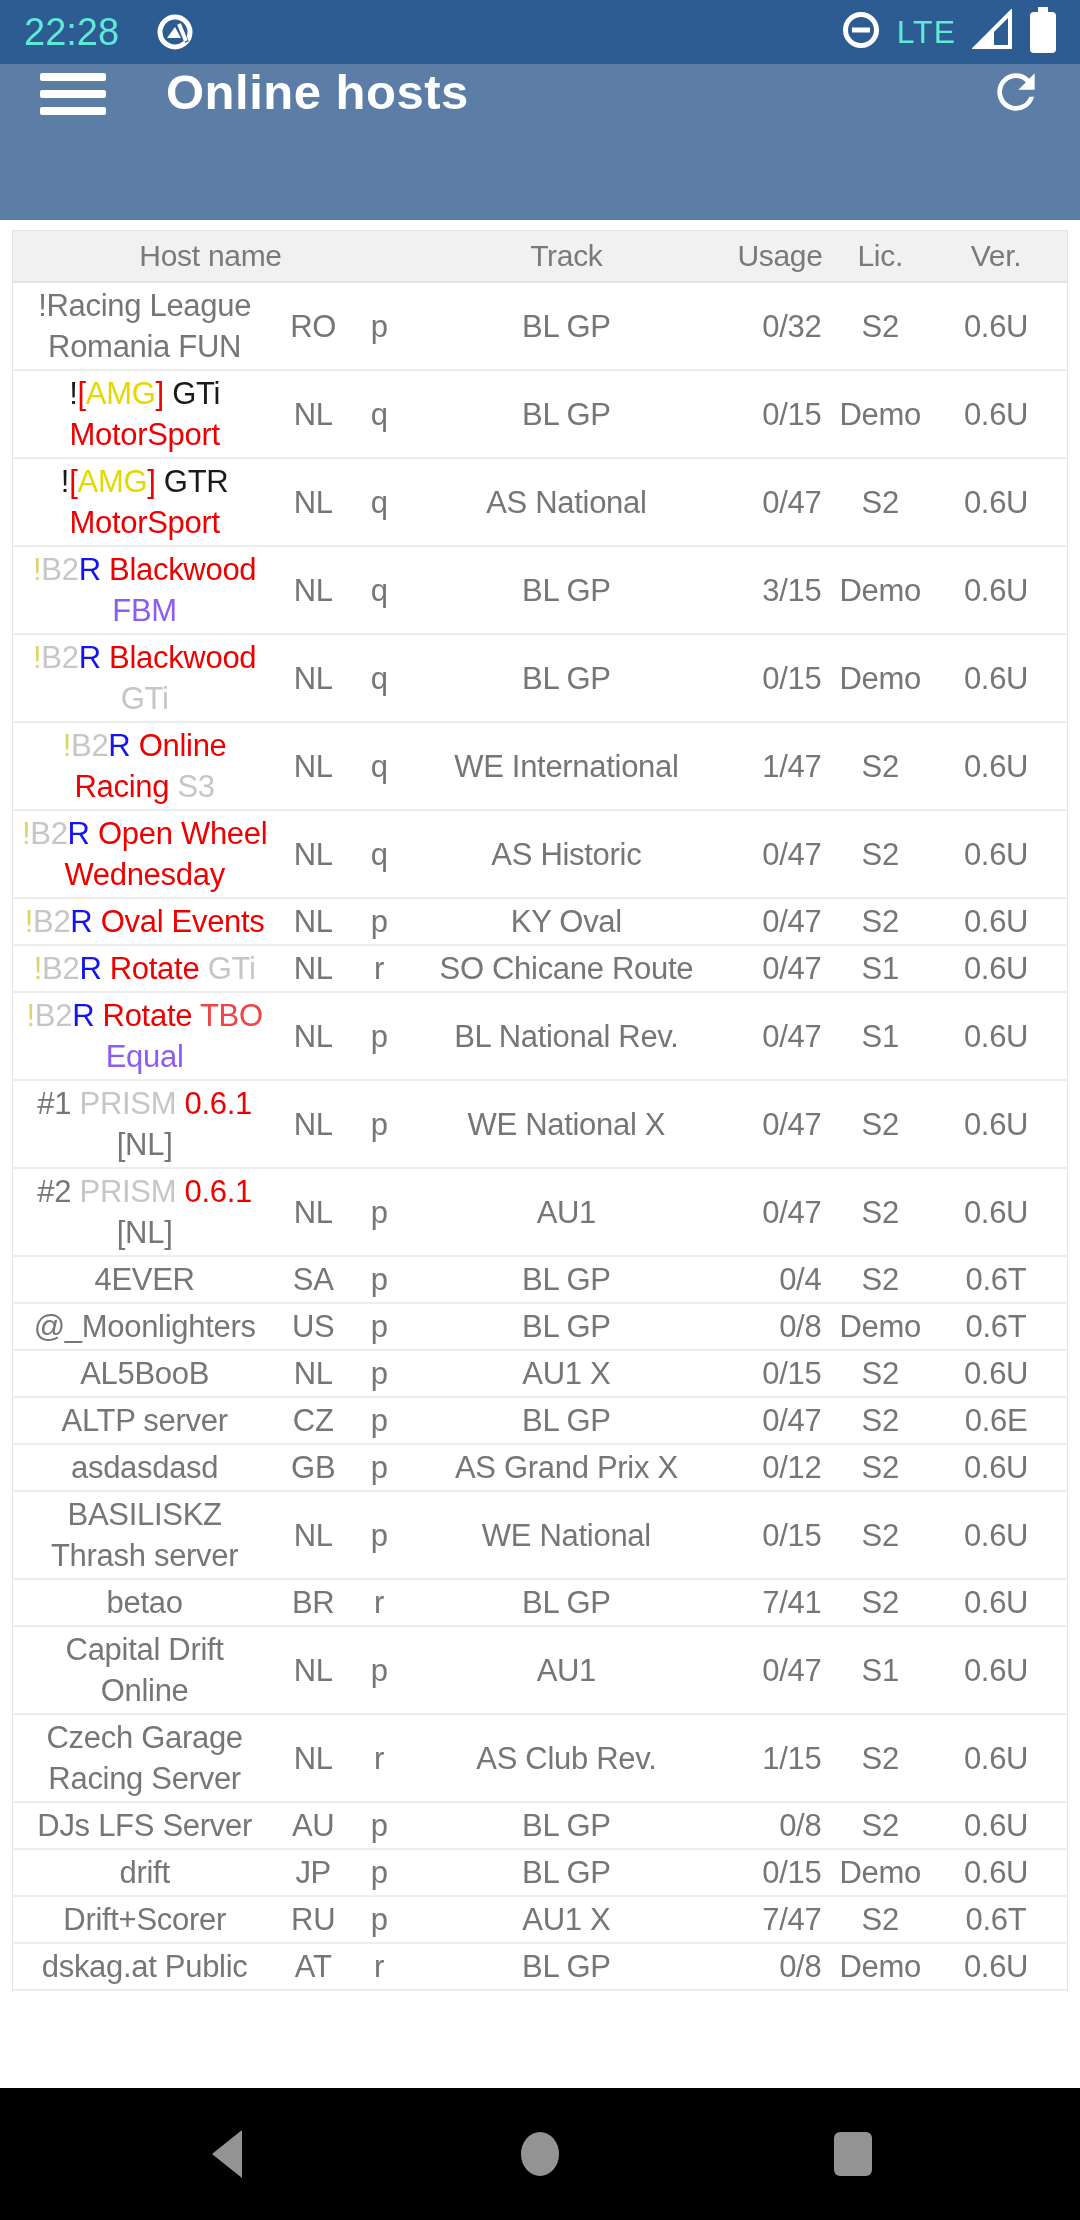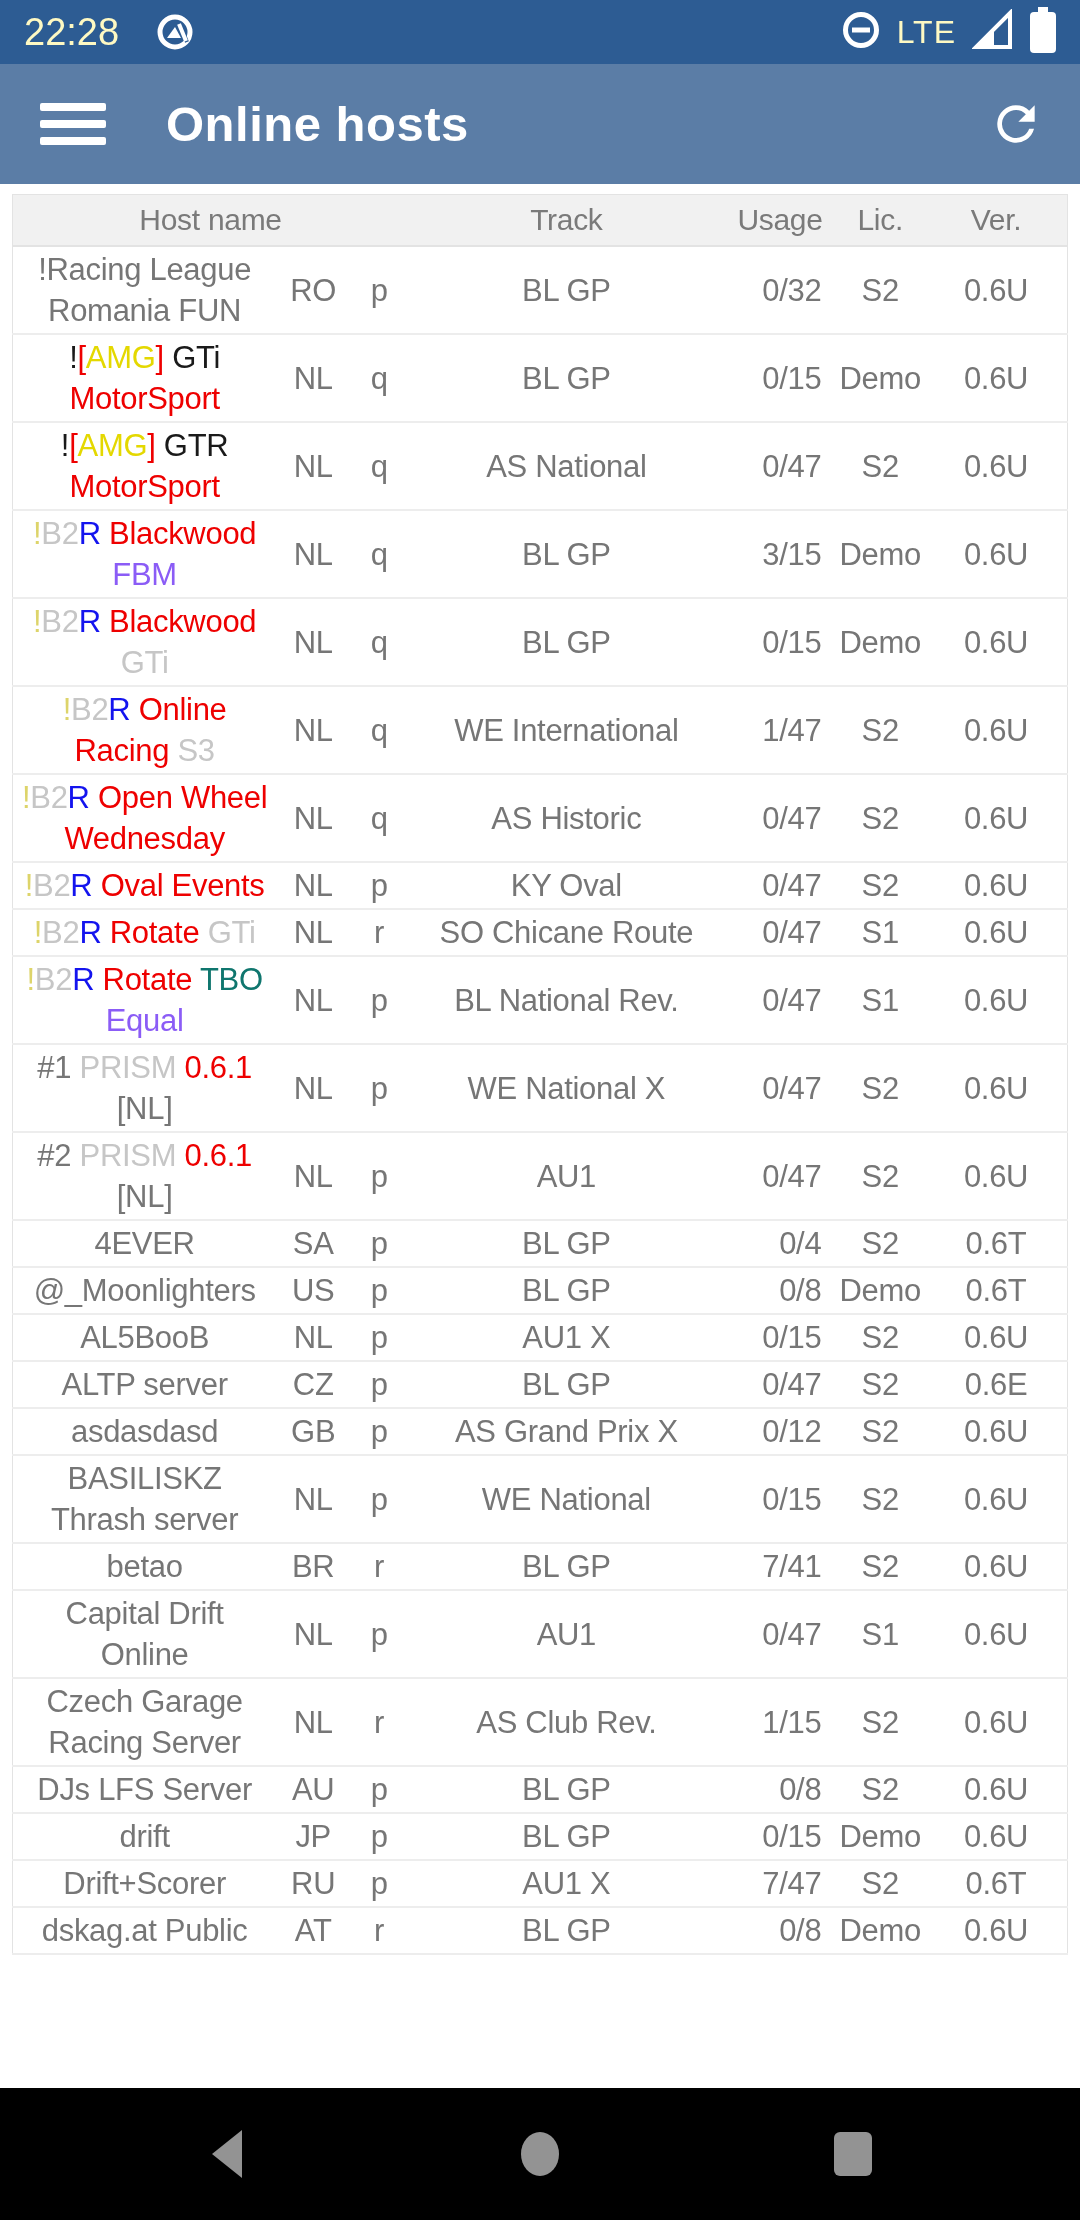--- a/index.html
+++ b/index.html
@@ -1,28 +1,28 @@
 <!DOCTYPE html>
 <html><head>
 <meta charset="utf-8">
 <style>
   html,body{margin:0;padding:0;width:1080px;height:2220px;overflow:hidden;background:#ffffff;
     font-family:"Liberation Sans", sans-serif;}
   .screen{position:relative;width:1080px;height:2220px;overflow:hidden;}
 
   
-  .status-bar{height:64px;background:#2d5c93;color:#fef9c3;display:flex;align-items:center;
+  .status-bar{height:64px;background:#2d5c93;color:#5eead4;display:flex;align-items:center;
     padding:0 24px;box-sizing:border-box;}
   .clock{font-size:38px;letter-spacing:0;}
   .notif-ic{margin-left:36px;display:flex;align-items:center;}
   .sb-right{margin-left:auto;display:flex;align-items:center;gap:16px;}
   .lte{font-size:32px;letter-spacing:1px;}
 
   
-  .app-bar{height:120px;background:#5b7da6;display:flex;align-items:center;}
+  .app-bar{height:156px;background:#5b7da6;display:flex;align-items:flex-start;}
   .hamburger{width:66px;margin-left:40px;cursor:pointer;}
   .hamburger div{height:8px;background:#fff;border-radius:2px;margin:9px 0;}
   .app-title{color:#fff;font-size:49px;font-weight:bold;margin-left:60px;letter-spacing:.5px;}
   .refresh-btn{margin-left:auto;margin-right:36px;display:flex;align-items:center;cursor:pointer;}
 
   
   .tbl-wrap{margin:10px 12px 0 12px;}
   table{width:100%;border-collapse:collapse;border:1px solid #e3e3e3;table-layout:fixed;
     letter-spacing:-0.3px;}
   th{background:#f1f1f1;color:#7a7a7a;font-weight:400;font-size:30px;padding:8px 0;
@@ -186,21 +186,21 @@
           <tr>
             <td class="host"><span style="color: rgb(221, 212, 106);">!</span><span style="color: rgb(198, 198, 198);">B2</span><span style="color: rgb(20, 20, 238);">R</span><span style="color: rgb(238, 0, 0);"> Rotate </span><span style="color: rgb(198, 198, 198);">GTi</span></td>
             <td>NL</td>
             <td>r</td>
             <td>SO Chicane Route</td>
             <td class="usage">0/47</td>
             <td>S1</td>
             <td>0.6U</td>
           </tr>
           <tr>
-            <td class="host"><span style="color: rgb(221, 212, 106);">!</span><span style="color: rgb(198, 198, 198);">B2</span><span style="color: rgb(20, 20, 238);">R</span><span style="color: rgb(238, 0, 0);"> Rotate </span><span style="color: #0f766e; margin-top: 12px;">TBO </span><span style="color: #8b5cf6;">Equal</span></td>
+            <td class="host"><span style="color: rgb(221, 212, 106);">!</span><span style="color: rgb(198, 198, 198);">B2</span><span style="color: rgb(20, 20, 238);">R</span><span style="color: rgb(238, 0, 0);"> Rotate </span><span style="color: #ef4444; margin-top: 12px;">TBO </span><span style="color: #8b5cf6;">Equal</span></td>
             <td>NL</td>
             <td>p</td>
             <td>BL National Rev.</td>
             <td class="usage">0/47</td>
             <td>S1</td>
             <td>0.6U</td>
           </tr>
           <tr>
             <td class="host"><span>#1 </span><span style="color: rgb(198, 198, 198);">PRISM </span><span style="color: rgb(238, 0, 0);">0.6.1</span><span> [NL]</span></td>
             <td>NL</td>

